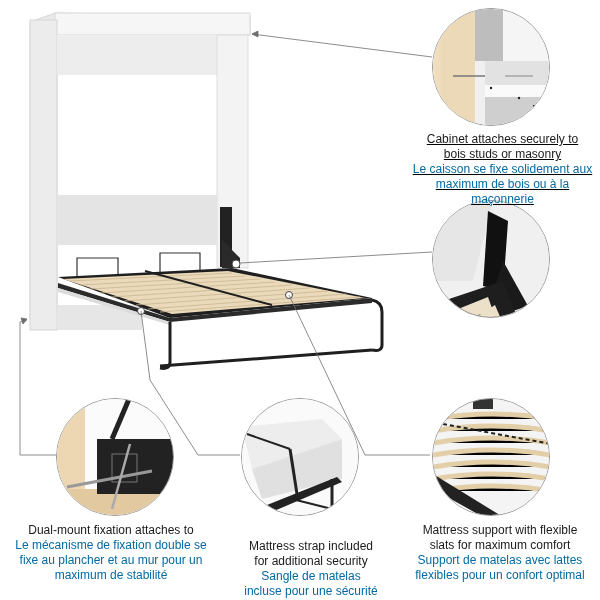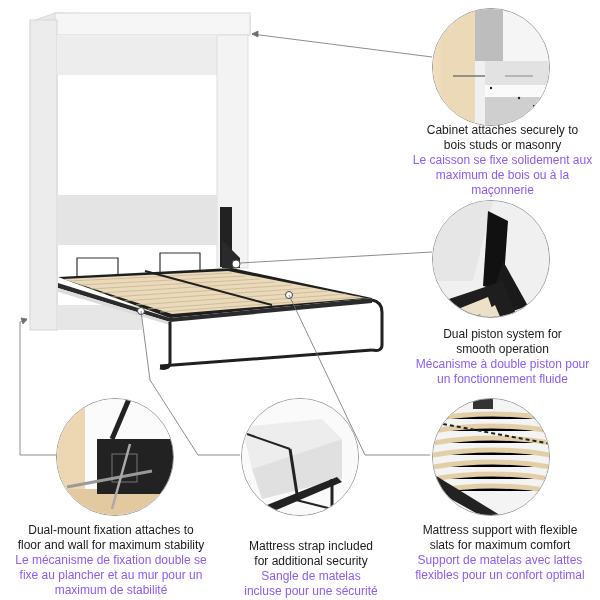--- a/index.html
+++ b/index.html
@@ -4,23 +4,23 @@
   <style>
     * { margin: 0; padding: 0; box-sizing: border-box; }
     html, body { width: 600px; height: 600px; background: #ffffff; overflow: hidden; }
     body { position: relative; font-family: "Liberation Sans", "DejaVu Sans", sans-serif; }
 
     .canvas { position: absolute; left: 0; top: 0; width: 600px; height: 600px; }
 
     
     .caption { position: absolute; text-align: center; line-height: 15px; }
     .caption .en { color: #1a1a1a; font-size: 12px; display: block; }
-    .caption .fr { color: #8b5cf6; font-size: 12px; display: block; }
-
-    .cap-cabinet { left: 405px; top: 123px; width: 195px; }
+    .caption .fr { color: #0369a1; font-size: 12px; display: block; }
+
+    .cap-cabinet { left: 405px; top: 132px; width: 195px; text-decoration: underline; }
     .cap-piston  { left: 405px; top: 327px; width: 195px; }
     .cap-mount   { left: 0px;   top: 523px; width: 222px; }
     .cap-strap   { left: 222px; top: 522px; width: 178px; margin-top: 17px; }
     .cap-slats   { left: 400px; top: 523px; width: 200px; }
 
     .circle {
       position: absolute; border-radius: 50%; border: 1px solid #9a9a9a;
       overflow: hidden; background: #f4f4f4;
     }
   </style>
@@ -170,30 +170,23 @@
     </svg>
   </div>
 
   <div class="caption cap-cabinet">
     <span class="en">Cabinet attaches securely to</span>
     <span class="en">bois studs or masonry</span>
     <span class="fr">Le caisson se fixe solidement aux</span>
     <span class="fr">maximum de bois ou à la maçonnerie</span>
   </div>
 
-  <div class="caption cap-piston">
-    <span class="en">Dual piston system for</span>
-    <span class="en">smooth operation</span>
-    <span class="fr">Mécanisme à double piston pour</span>
-    <span class="fr">un fonctionnement fluide</span>
-  </div>
 
   <div class="caption cap-mount">
     <span class="en">Dual-mount fixation attaches to</span>
-    <span class="en">floor and wall for maximum stability</span>
     <span class="fr">Le mécanisme de fixation double se</span>
     <span class="fr">fixe au plancher et au mur pour un</span>
     <span class="fr">maximum de stabilité</span>
   </div>
 
   <div class="caption cap-strap">
     <span class="en">Mattress strap included</span>
     <span class="en">for additional security</span>
     <span class="fr">Sangle de matelas</span>
     <span class="fr">incluse pour une sécurité</span>

